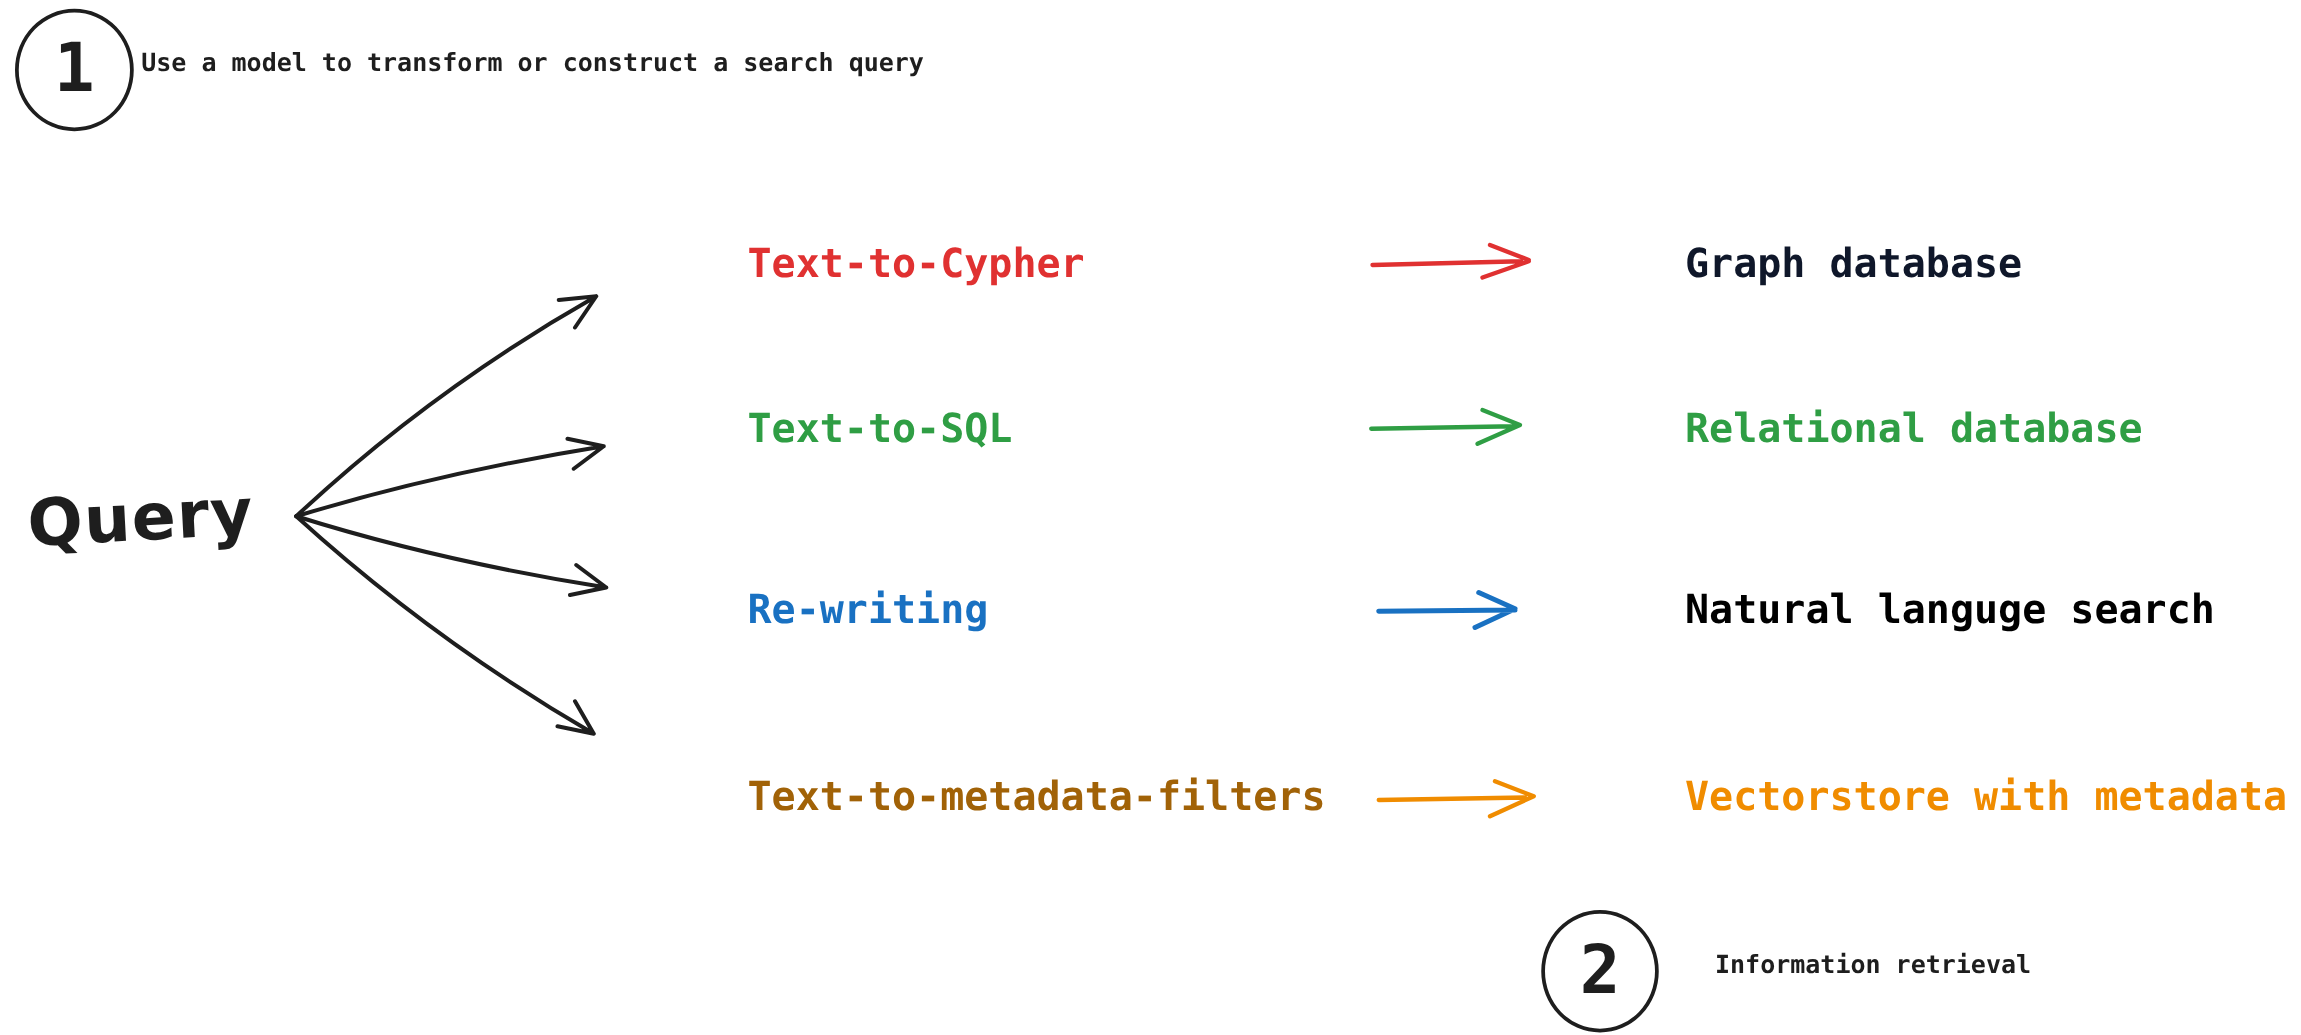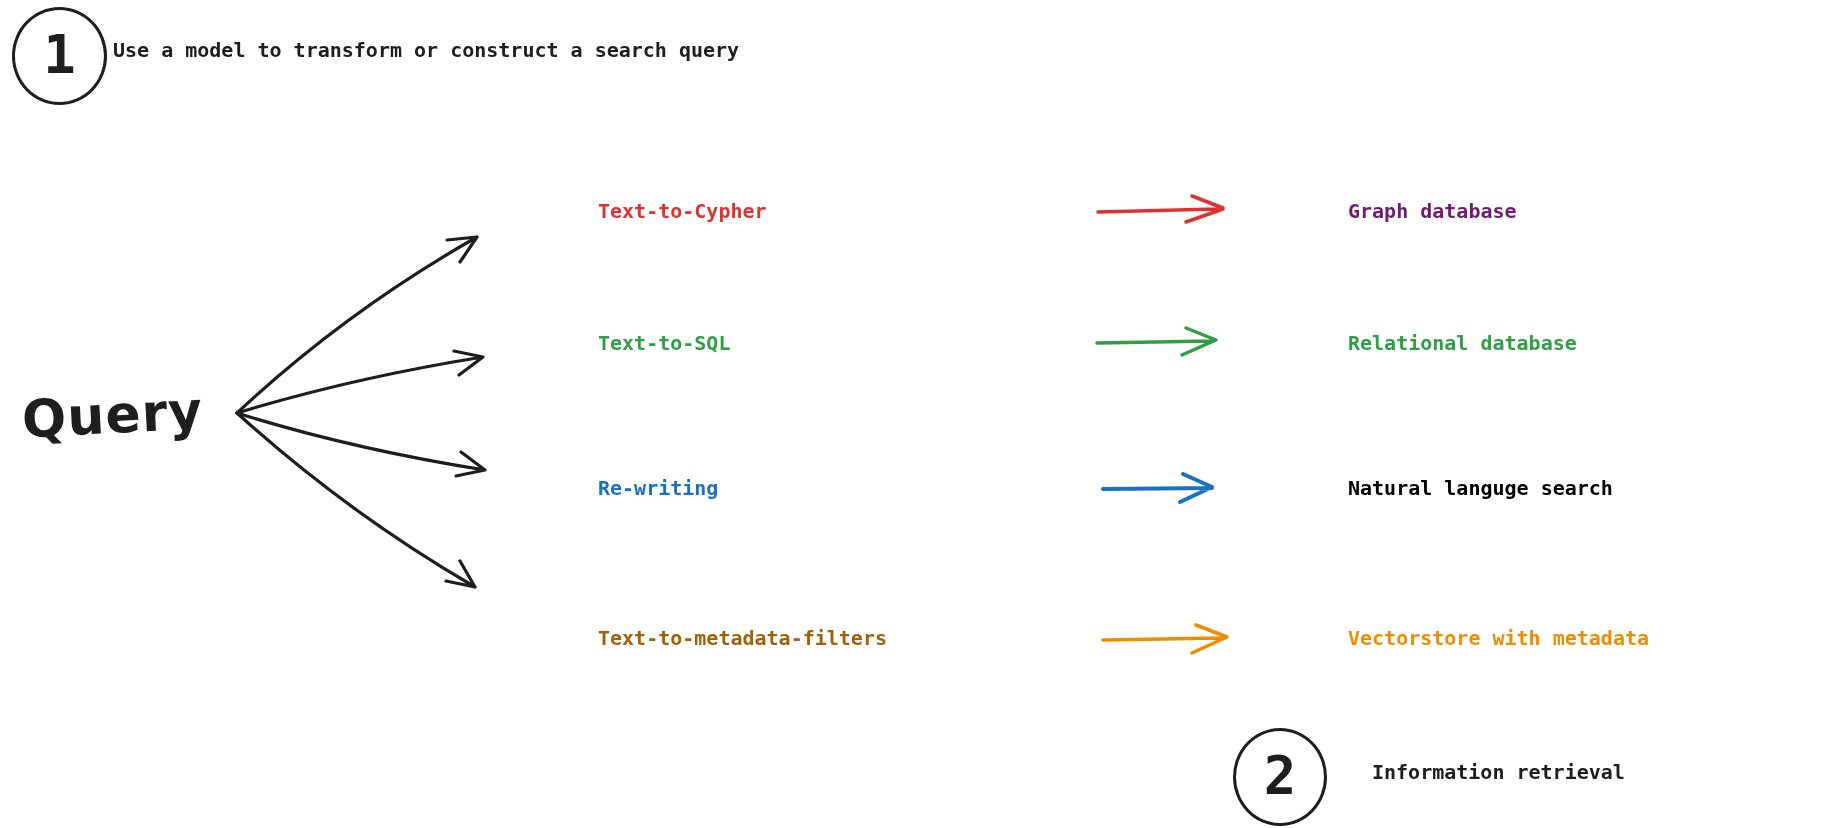--- a/index.html
+++ b/index.html
@@ -14,21 +14,21 @@
   .layer{position:absolute;left:0;top:0;width:1841px;height:828px;}
   .txt{
     position:absolute;
     white-space:nowrap;
     line-height:1;
     transform:translateY(-52%);
     font-weight:700;
   }
   .mono{font-family:"DejaVu Sans Mono", monospace;}
   .heading{font-size:20px;letter-spacing:0;}
-  .rowlabel{font-size:20px;}
+  .rowlabel{font-size:32px;}
   .badge{
     position:absolute;
     border:3px solid #1e1e1e;
     border-radius:50%;
     display:flex;align-items:center;justify-content:center;
     background:#ffffff;
     font-weight:700;
     font-family:"DejaVu Sans Mono", monospace;
   }
   .badge-num{font-size:54px;font-weight:700;transform:translateY(-2px);}
@@ -63,21 +63,21 @@
   </svg>
 
   <div class="badge" style="left:12px;top:7px;width:89px;height:92px;">
     <span class="badge-num">1</span>
   </div>
   <div class="txt mono heading" style="left:113px;top:50px;">Use a model to transform or construct a search query</div>
 
   <div class="query">Query</div>
 
   <div class="txt mono rowlabel" style="left: 598px; top: 211px; color: rgb(224, 49, 49);">Text-to-Cypher</div>
-  <div class="txt mono rowlabel" style="left: 1348px; top: 211px; color: #701a75;">Graph database</div>
+  <div class="txt mono rowlabel" style="left: 1348px; top: 211px; color: #0f172a;">Graph database</div>
 
   <div class="txt mono rowlabel" style="left: 1348px; top: 343px; color: rgb(47, 158, 68);">Relational database</div>
   <div class="txt mono rowlabel" style="left: 598px; top: 343px; color: rgb(47, 158, 68);">Text-to-SQL</div>
 
   <div class="txt mono rowlabel" style="left: 598px; top: 488px; color: rgb(25, 113, 194);">Re-writing</div>
   <div class="txt mono rowlabel" style="left: 1348px; top: 488px; color: #000000;">Natural languge search</div>
 
   <div class="txt mono rowlabel" style="left: 598px; top: 638px; color: #a16207;">Text-to-metadata-filters</div>
   <div class="txt mono rowlabel" style="left: 1348px; top: 638px; color: rgb(240, 140, 0);">Vectorstore with metadata</div>
 

